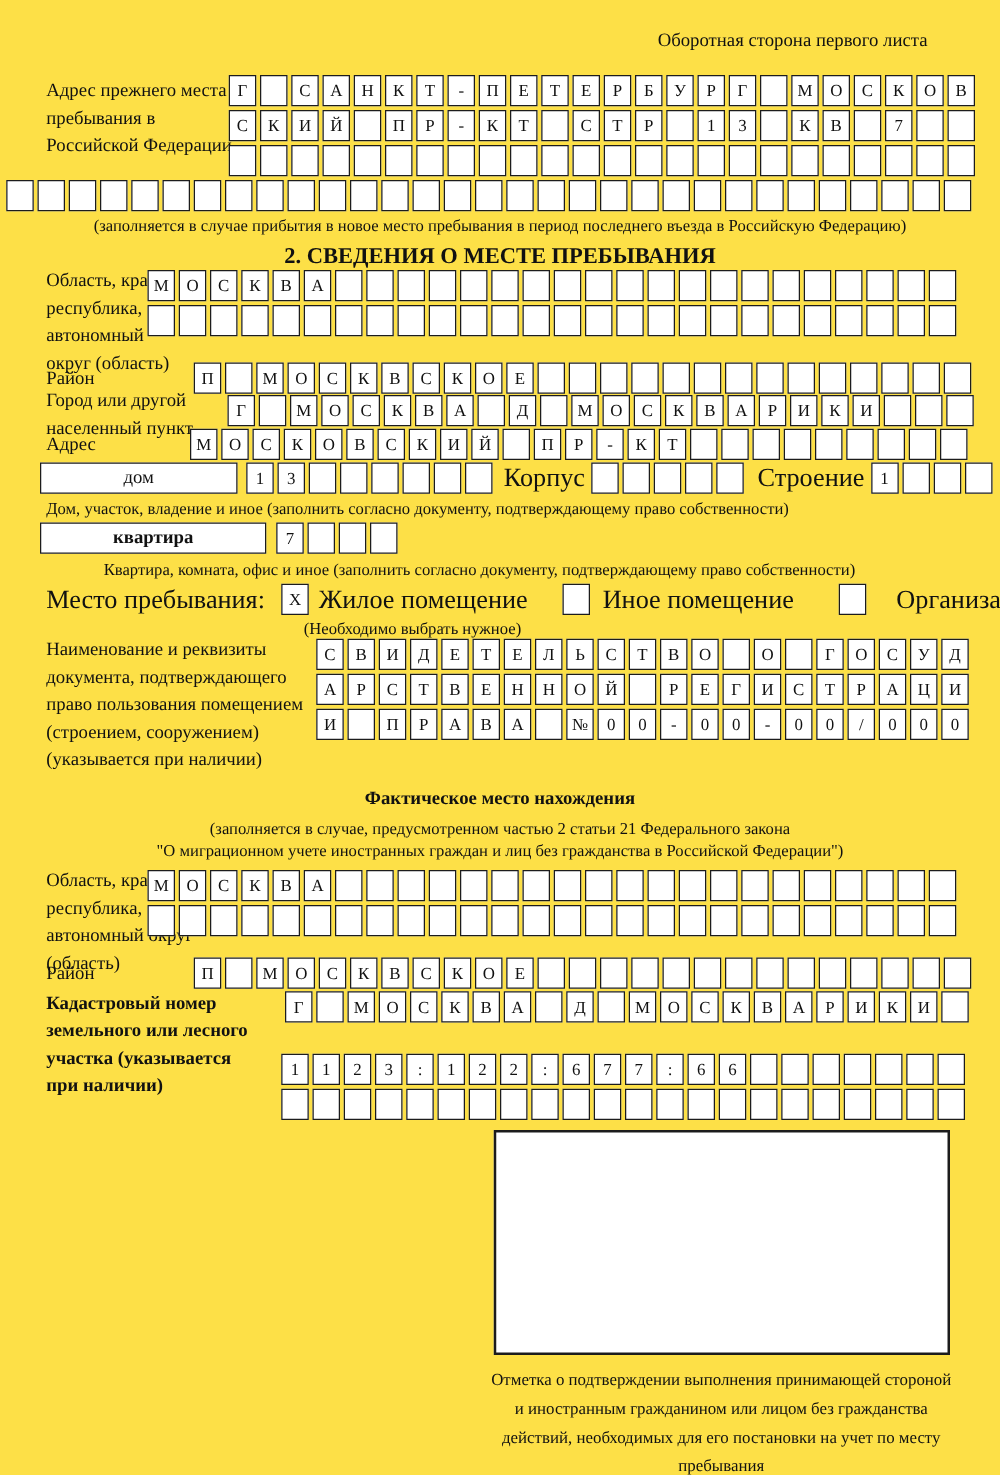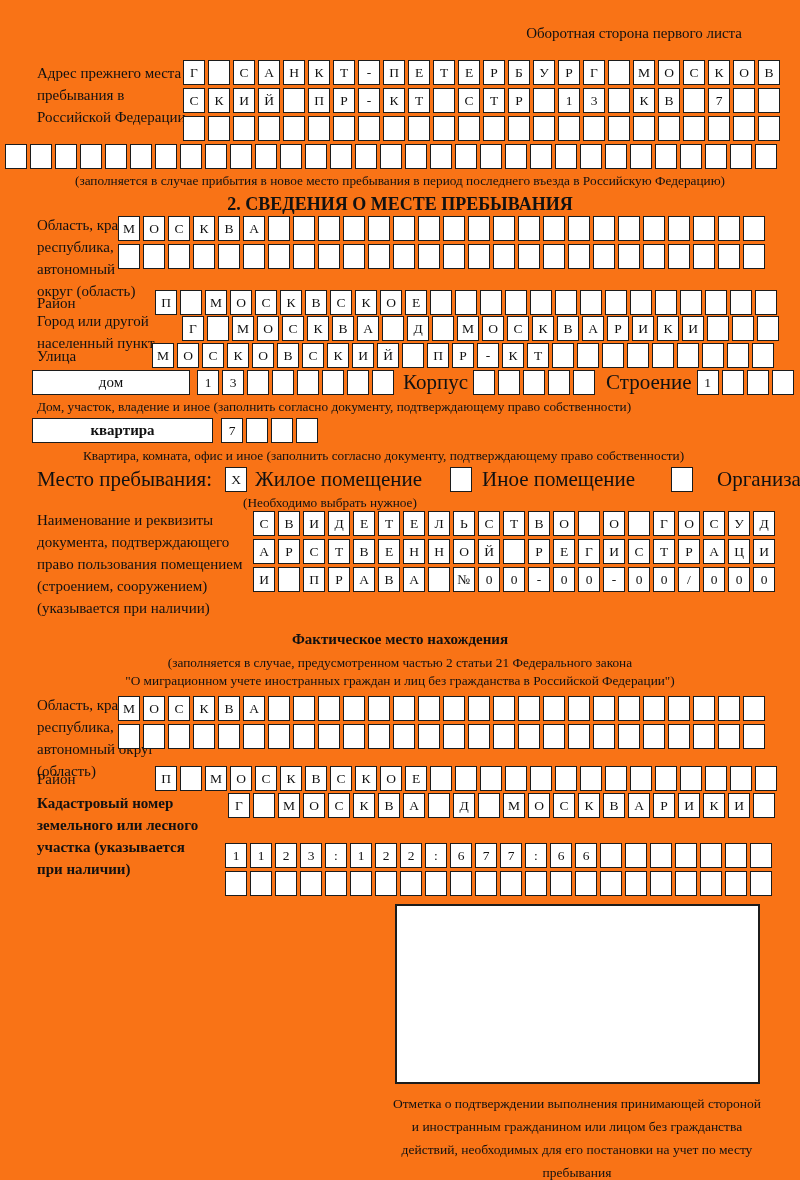--- a/index.html
+++ b/index.html
@@ -1,16 +1,16 @@
 <!DOCTYPE html>
 <html><head>
 <meta charset="utf-8">
 <style>
   html,body{margin:0;padding:0;background:#fff;}
-  #page{position:relative;width:800px;height:1180px;background:#f97316;color:#111;
+  #page{position:relative;width:800px;height:1180px;background:#fde047;color:#111;
         font-family:"Liberation Serif","DejaVu Serif",serif;overflow:hidden;}
   .lbl{position:absolute;font-size:15px;line-height:22px;}
   .cap{position:absolute;font-size:13.3px;line-height:18px;}
   .center{left:0;right:0;text-align:center;}
   .bold{font-weight:bold;}
   .arow{position:absolute;display:flex;align-items:center;}
   .cells{display:inline-flex;gap:3px;}
   .cell{flex:0 0 auto;width:22px;height:25px;box-sizing:border-box;border:1.5px solid #1c1c1c;
         display:flex;align-items:center;justify-content:center;font-size:13.5px;background:#fff;}
   .widebox{flex:0 0 auto;height:25px;box-sizing:border-box;border:1.5px solid #1c1c1c;
@@ -266,21 +266,21 @@
         <span class="cell">Р</span>
         <span class="cell">И</span>
         <span class="cell">К</span>
         <span class="cell">И</span>
         <span class="cell"></span>
         <span class="cell"></span>
         <span class="cell"></span>
       </span>
     </div>
 
-  <div class="lbl" style="left:37px;top:345px;">Улица</div>
+  <div class="lbl" style="left:37px;top:345px;">Адрес</div>
   <div class="arow" style="left:152px;top:343px;">
       <span class="cells">
         <span class="cell">М</span>
         <span class="cell">О</span>
         <span class="cell">С</span>
         <span class="cell">К</span>
         <span class="cell">О</span>
         <span class="cell">В</span>
         <span class="cell">С</span>
         <span class="cell">К</span>

